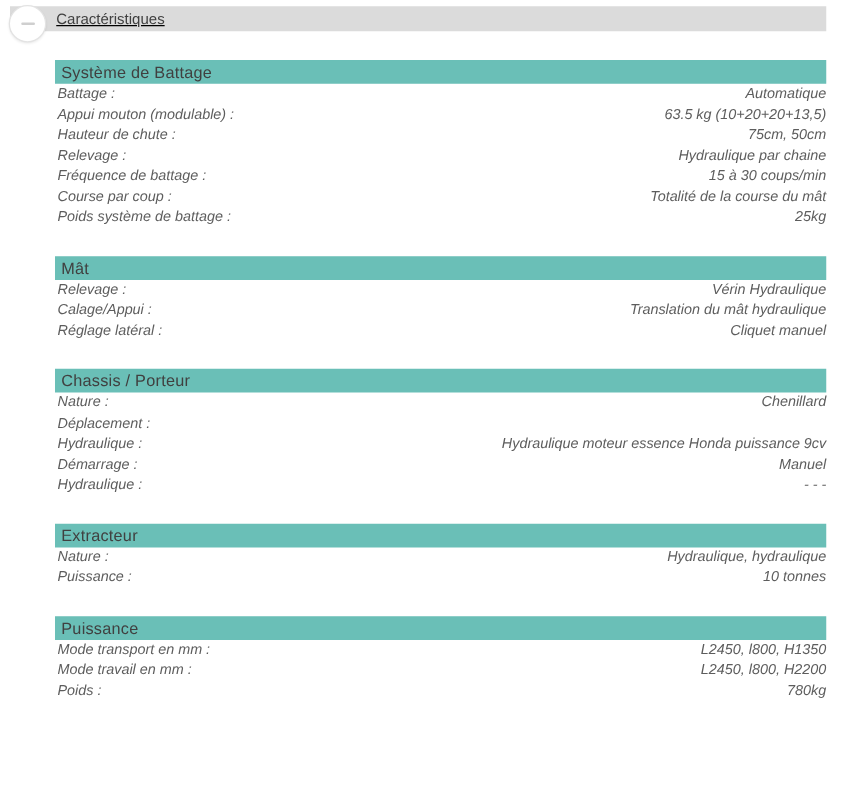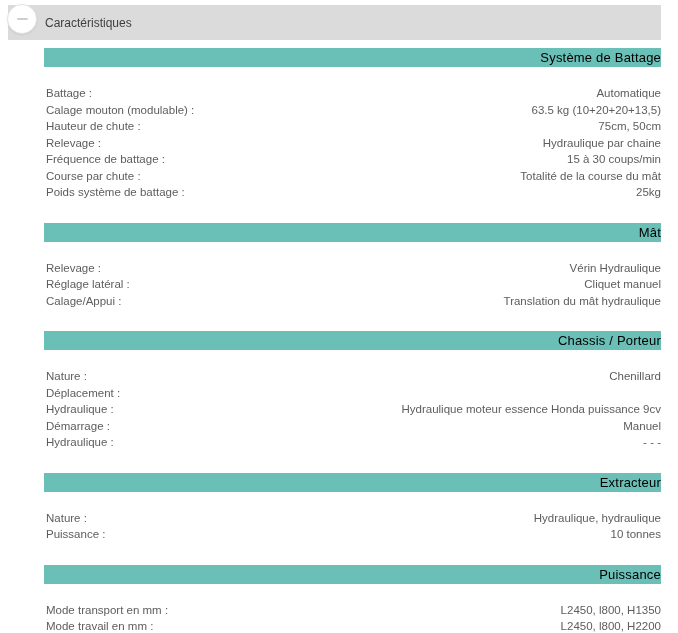--- a/index.html
+++ b/index.html
@@ -15,24 +15,25 @@
   body{
     width:678px;height:633px;
     position:relative;
     font-family:"Liberation Sans","DejaVu Sans",sans-serif;
     overflow:hidden;
   }
   
   .accordion-header{
     position:absolute;
     left:8px;top:5px;
-    width:653px;height:35px;
+    width:653px;height:20px;
     background:var(--bar-bg);
     display:flex;align-items:center;
     cursor:pointer;
+    text-decoration:underline;
   }
   .accordion-title{
     margin-left:37px;
     font-size:12px;
     color:var(--title-text);
   }
   .collapse-btn{
     position:absolute;
     left:-1px;top:-1px;
     width:30px;height:30px;
@@ -51,32 +52,32 @@
   }
   
   .sections{
     position:absolute;
     left:44px;top:48px;
     width:617px;
   }
   .section{margin-bottom:22px;}
   .section-title{
     background:var(--teal);
-    color:#000000;
+    color:#404040;
     font-size:13px;
     font-weight:400;
     height:19px;
     line-height:19px;
     padding-left:5px;
     letter-spacing:.2px;
-    text-align:right;
   }
   .section-rows{
-    padding-top:18px;
+    padding-top:0;
     padding-left:2px;
+    font-style:italic;
   }
   .row{
     display:grid;
     grid-template-columns:222px 1fr;
     line-height:16.5px;
     font-size:11.5px;
     color:var(--body-text);
   }
   .row .label{white-space:nowrap;}
   .row .value{white-space:nowrap;text-align:right;}
@@ -93,61 +94,61 @@
 
 <div class="sections">
   <div class="section">
     <div class="section-title">Système de Battage</div>
     <div class="section-rows">
         <div class="row">
           <div class="label">Battage :</div>
           <div class="value">Automatique</div>
         </div>
         <div class="row">
-          <div class="label">Calage mouton (modulable) :</div>
+          <div class="label">Appui mouton (modulable) :</div>
           <div class="value">63.5 kg (10+20+20+13,5)</div>
         </div>
         <div class="row">
           <div class="label">Hauteur de chute :</div>
           <div class="value">75cm, 50cm</div>
         </div>
         <div class="row">
           <div class="label">Relevage :</div>
           <div class="value">Hydraulique par chaine</div>
         </div>
         <div class="row">
           <div class="label">Fréquence de battage :</div>
           <div class="value">15 à 30 coups/min</div>
         </div>
         <div class="row">
-          <div class="label">Course par chute :</div>
+          <div class="label">Course par coup :</div>
           <div class="value">Totalité de la course du mât</div>
         </div>
         <div class="row">
           <div class="label">Poids système de battage :</div>
           <div class="value">25kg</div>
         </div>
       </div>
   </div>
 
   <div class="section">
     <div class="section-title">Mât</div>
     <div class="section-rows">
         <div class="row">
           <div class="label">Relevage :</div>
           <div class="value">Vérin Hydraulique</div>
         </div>
         <div class="row">
+          <div class="label">Calage/Appui :</div>
+          <div class="value">Translation du mât hydraulique</div>
+        </div>
+        <div class="row">
           <div class="label">Réglage latéral :</div>
           <div class="value">Cliquet manuel</div>
         </div>
-        <div class="row">
-          <div class="label">Calage/Appui :</div>
-          <div class="value">Translation du mât hydraulique</div>
-        </div>
       </div>
   </div>
 
   <div class="section">
     <div class="section-title">Chassis / Porteur</div>
     <div class="section-rows">
         <div class="row">
           <div class="label">Nature :</div>
           <div class="value">Chenillard</div>
         </div>

